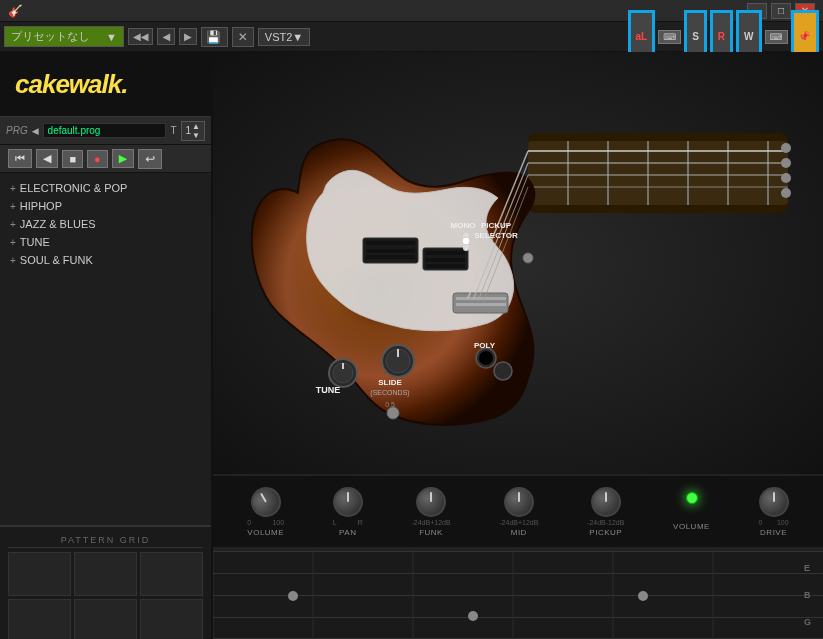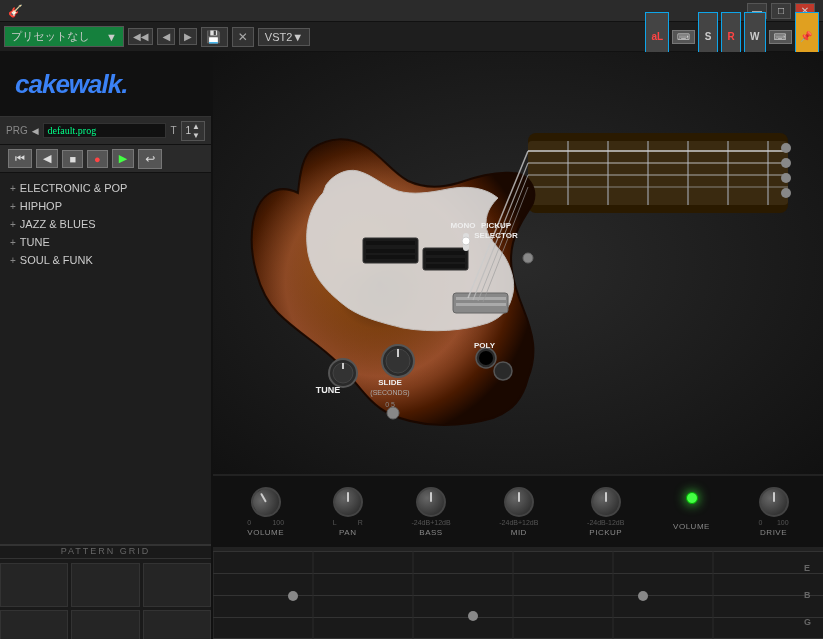--- a/index.html
+++ b/index.html
@@ -15,61 +15,61 @@
     #titlebar .win-btn { width: 20px; height: 16px; background: #3a3a3a; border: 1px solid #555; color: #ccc; font-size: 10px; display: flex; align-items: center; justify-content: center; margin-left: 2px; cursor: pointer; }
     #titlebar .win-btn.close { background: #c0392b; }
 
     
     #toolbar {
       width: 100%; height: 30px; background: #1e1e1e;
       display: flex; align-items: center; padding: 0 4px; gap: 4px;
       border-bottom: 1px solid #111;
     }
     .toolbar-preset {
-      background: #15803d; border: 1px solid #555; color: #ccc;
+      background: #4d7c0f; border: 1px solid #555; color: #ccc;
       font-size: 11px; padding: 2px 6px; display: flex; align-items: center; gap: 4px;
       width: 120px;
     }
     .toolbar-arrow { color: #aaa; font-size: 10px; cursor: pointer; background: #333; border: 1px solid #555; padding: 2px 4px; }
     .toolbar-icon { color: #aaa; font-size: 12px; background: #333; border: 1px solid #555; padding: 2px 5px; cursor: pointer; }
     .vst-label { color: #ccc; font-size: 11px; background: #333; border: 1px solid #555; padding: 2px 6px; }
     .toolbar-right { margin-left: auto; display: flex; align-items: center; gap: 3px; }
-    .tb-btn { background: #444; border: 1px solid #0ea5e9; color: #ccc; font-size: 10px; padding: 18px 5px; min-width: 20px; text-align: center; cursor: pointer; font-weight: bold; }
+    .tb-btn { background: #444; border: 3px solid #0ea5e9; color: #ccc; font-size: 10px; padding: 18px 5px; min-width: 20px; text-align: center; cursor: pointer; font-weight: bold; }
     .tb-btn.red { color: #ff4444; }
     .tb-btn.active { background: #e0a020; color: #000; }
     .tb-kbd { background: #555; border: 1px solid #777; color: #ccc; font-size: 9px; padding: 1px 4px; }
 
     
     #main { display: flex; width: 100%; height: calc(639px - 52px); }
 
     
     #left-panel {
       width: 213px; min-width: 213px; background: #1a1a1a;
       display: flex; flex-direction: column;
       border-right: 2px solid #111;
     }
 
     
     #logo-area {
       background: #111; padding: 10px 15px; height: 65px;
       display: flex; align-items: center; border-bottom: 1px solid #333;
     }
     .cakewalk-logo { font-size: 26px; font-weight: bold; color: #fff; letter-spacing: 1px; }
-    .cakewalk-logo span { color: #3b82f6; }
+    .cakewalk-logo span { color: #fde047; }
     .logo-dot { color: #fff; }
 
     
     #prg-area {
       background: #2a2a2a; padding: 4px 6px;
       display: flex; align-items: center; gap: 4px;
       border-bottom: 1px solid #111; height: 28px;
     }
-    .prg-label { color: #888; font-size: 10px; }
+    .prg-label { color: #888; font-size: 10px; font-style: italic; }
     .prg-arrow { color: #aaa; font-size: 9px; }
-    .prg-name { color: #00ff88; font-size: 10px; font-family: Liberation Serif, serif; background: #111; padding: 1px 4px; flex: 1; border: 1px solid #333; }
+    .prg-name { color: #00ff88; font-size: 10px; font-family: Liberation Sans, sans-serif; background: #111; padding: 1px 4px; flex: 1; border: 1px solid #333; }
     .prg-t { color: #aaa; font-size: 10px; }
     .prg-num { background: #333; border: 1px solid #555; color: #ccc; font-size: 10px; padding: 0 4px; display: flex; align-items: center; gap: 1px; }
 
     
     #transport {
       background: #2a2a2a; padding: 4px 8px;
       display: flex; align-items: center; gap: 4px;
       border-bottom: 1px solid #111; height: 28px;
     }
     .transport-btn { background: #555; border: 1px solid #777; color: #ddd; font-size: 11px; padding: 2px 6px; cursor: pointer; }
@@ -83,21 +83,21 @@
     }
     .category-item {
       color: #ccc; font-size: 11px; padding: 3px 6px;
       cursor: pointer; display: flex; align-items: center; gap: 4px;
     }
     .cat-plus { color: #888; font-size: 10px; }
 
     
     #pattern-grid {
       background: #1a1a1a; border-top: 2px solid #333;
-      height: 95px; padding: 0;
+      height: 114px; padding: 8px;
     }
     .pattern-title {
       color: #666; font-size: 9px; text-align: center;
       letter-spacing: 2px; margin-bottom: 4px;
       border-bottom: 1px solid #333; padding-bottom: 2px;
     }
     .pattern-cells {
       display: grid; grid-template-columns: repeat(3, 1fr);
       grid-template-rows: repeat(2, 1fr); gap: 3px; height: 90px;
     }
@@ -435,21 +435,21 @@
         </div>
         <div class="knob-label">PAN</div>
       </div>
 
       <div class="knob-group">
         <div class="knob"></div>
         <div class="knob-range-dual">
           <span>-24dB</span>
           <span>+12dB</span>
         </div>
-        <div class="knob-label">BASS</div>
+        <div class="knob-label">FUNK</div>
       </div>
 
       <div class="knob-group">
         <div class="knob"></div>
         <div class="knob-range-dual">
           <span>-24dB</span>
           <span>+12dB</span>
         </div>
         <div class="knob-label">MID</div>
       </div>

